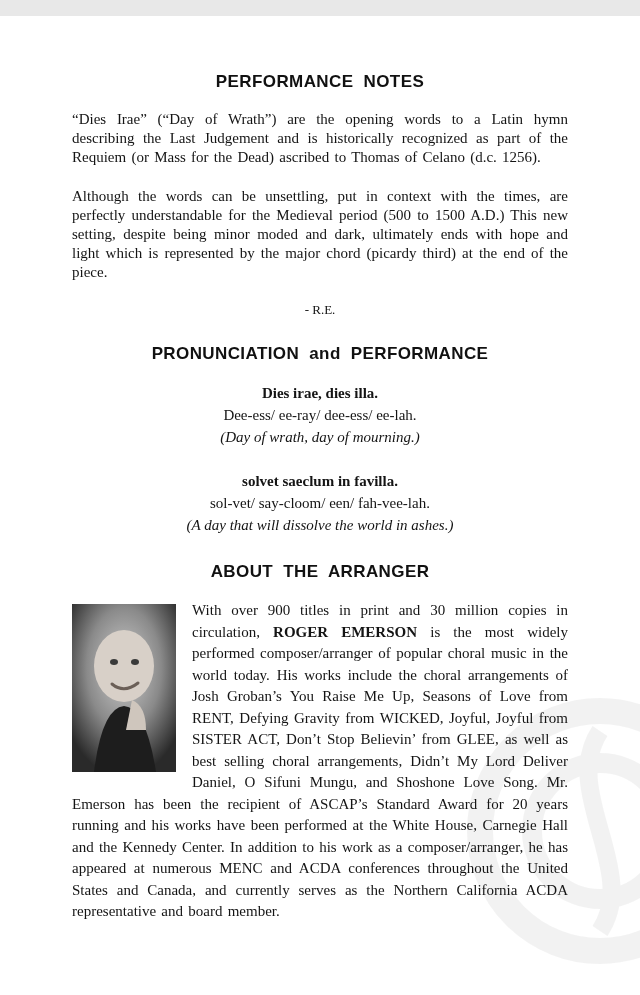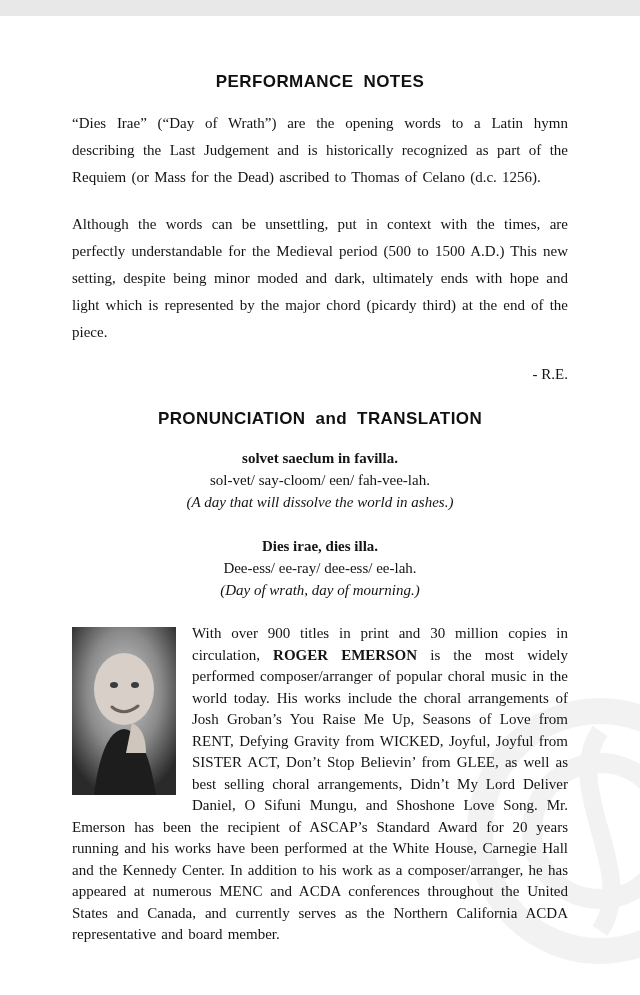--- a/index.html
+++ b/index.html
@@ -30,28 +30,28 @@
     letter-spacing: 0.4px;
     word-spacing: 5px;
     margin: 0 0 18px 0;
     color: #111;
   }
   .section-title.mt {
     margin-top: 26px;
   }
   .body-para {
     font-size: 15px;
-    line-height: 27px;
+    line-height: 19px;
     text-align: justify;
     margin: 0 0 20px 0;
     word-spacing: 1.5px;
   }
   .signature {
-    font-size: 15px;
-    text-align: right;
+    font-size: 13px;
+    text-align: center;
     margin: 4px 0 8px 0;
   }
   .pron-block {
     text-align: center;
     font-size: 15px;
     line-height: 22px;
     margin-bottom: 22px;
   }
   .pron-latin {
     font-weight: bold;
@@ -109,34 +109,35 @@
 
     <h1 class="section-title">PERFORMANCE NOTES</h1>
 
     <p class="body-para">“Dies Irae” (“Day of Wrath”) are the opening words to a Latin hymn describing the Last Judgement and is historically recognized as part of the Requiem (or Mass for the Dead) ascribed to Thomas of Celano (d.c. 1256).</p>
 
     <p class="body-para">Although the words can be unsettling, put in context with the times, are perfectly understandable for the Medieval period (500 to 1500 A.D.) This new setting, despite being minor moded and dark, ultimately ends with hope and light which is represented by the major chord (picardy third) at the end of the piece.</p>
 
 
     <div class="signature">- R.E.</div>
 
-    <h1 class="section-title mt">PRONUNCIATION and TRANSLATION</h1>
+    <h1 class="section-title mt">PRONUNCIATION and PERFORMANCE</h1>
+
+    <div class="pron-block">
+      <div class="pron-latin">Dies irae, dies illa.</div>
+      <div class="pron-phonetic">Dee-ess/ ee-ray/ dee-ess/ ee-lah.</div>
+      <div class="pron-translation">(Day of wrath, day of mourning.)</div>
+    </div>
 
     <div class="pron-block">
       <div class="pron-latin">solvet saeclum in favilla.</div>
       <div class="pron-phonetic">sol-vet/ say-cloom/ een/ fah-vee-lah.</div>
       <div class="pron-translation">(A day that will dissolve the world in ashes.)</div>
     </div>
 
-    <div class="pron-block">
-      <div class="pron-latin">Dies irae, dies illa.</div>
-      <div class="pron-phonetic">Dee-ess/ ee-ray/ dee-ess/ ee-lah.</div>
-      <div class="pron-translation">(Day of wrath, day of mourning.)</div>
-    </div>
-
+    <h1 class="section-title mt">ABOUT THE ARRANGER</h1>
 
     <div class="about-wrap">
       <div class="arranger-photo">
         <svg width="104" height="168" viewBox="0 0 104 168">
 
           <rect x="0" y="0" width="104" height="168" fill="#3a3a3a"></rect>
           <radialGradient id="glow" cx="50%" cy="38%" r="65%">
             <stop offset="0%" stop-color="#cfcfcf"></stop>
             <stop offset="55%" stop-color="#8a8a8a"></stop>
             <stop offset="100%" stop-color="#2a2a2a"></stop>

